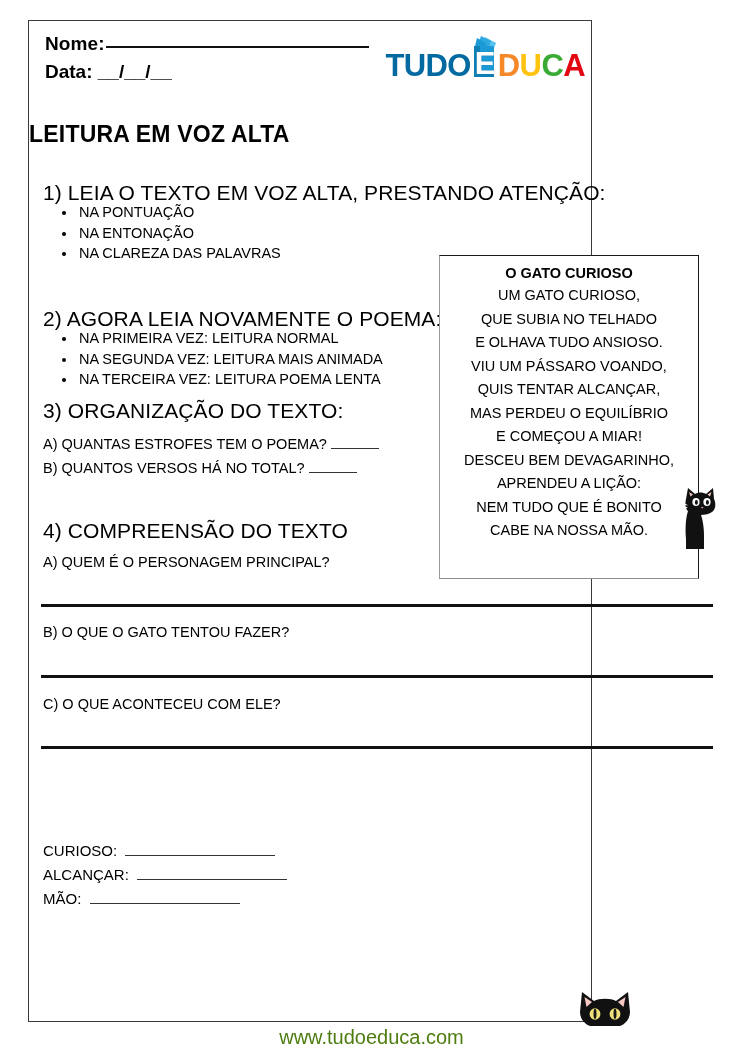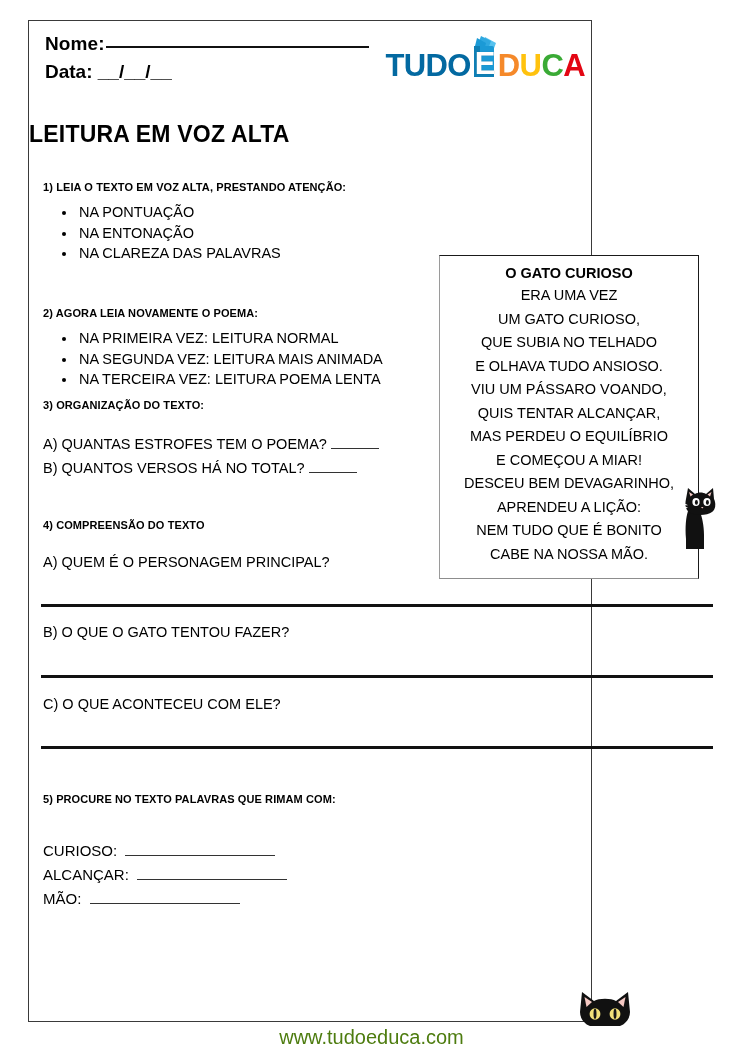--- a/index.html
+++ b/index.html
@@ -105,22 +105,22 @@
   #worksheet-title {
     text-align: left;
     font-weight: bold;
     font-size: 23px;
     letter-spacing: .2px;
     margin-top: 22px;
   }
 
   .sec-head {
     position: absolute;
-    font-weight: bold;
-    font-size: 11px;
+    font-weight: normal;
+    font-size: 21px;
     left: 14px;
     letter-spacing: .1px;
     white-space: nowrap;
   }
   .bullets {
     position: absolute;
     left: 30px;
     margin: 0;
     padding: 0 0 0 18px;
     list-style: disc;
@@ -282,37 +282,35 @@
     </div>
 
     <div class="sec-head" style="top:420px">4) COMPREENSÃO DO TEXTO</div>
     <div class="qline" style="top:455px">A) QUEM É O PERSONAGEM PRINCIPAL?</div>
     <div class="answer-rule" style="top:505px"></div>
     <div class="qline" style="top:525px">B) O QUE O GATO TENTOU FAZER?</div>
     <div class="answer-rule" style="top:576px"></div>
     <div class="qline" style="top:597px">C) O QUE ACONTECEU COM ELE?</div>
     <div class="answer-rule" style="top:647px"></div>
 
-    <div class="sec-head" style="top:694px">5) PROCURE NO TEXTO PALAVRAS QUE RIMAM COM:</div>
     <div class="rhyme" style="top:743px">
       <span>CURIOSO:</span>
       <span class="blank"></span>
     </div>
     <div class="rhyme" style="top:767px">
       <span>ALCANÇAR:</span>
       <span class="blank"></span>
     </div>
     <div class="rhyme" style="top:791px">
       <span>MÃO:</span>
       <span class="blank"></span>
     </div>
 
     <div id="poem-box">
       <div id="poem-title">O GATO CURIOSO</div>
-      <div class="poem-line">ERA UMA VEZ</div>
       <div class="poem-line">UM GATO CURIOSO,</div>
       <div class="poem-line">QUE SUBIA NO TELHADO</div>
       <div class="poem-line">E OLHAVA TUDO ANSIOSO.</div>
       <div class="poem-line">VIU UM PÁSSARO VOANDO,</div>
       <div class="poem-line">QUIS TENTAR ALCANÇAR,</div>
       <div class="poem-line">MAS PERDEU O EQUILÍBRIO</div>
       <div class="poem-line">E COMEÇOU A MIAR!</div>
       <div class="poem-line">DESCEU BEM DEVAGARINHO,</div>
       <div class="poem-line">APRENDEU A LIÇÃO:</div>
       <div class="poem-line">NEM TUDO QUE É BONITO</div>

